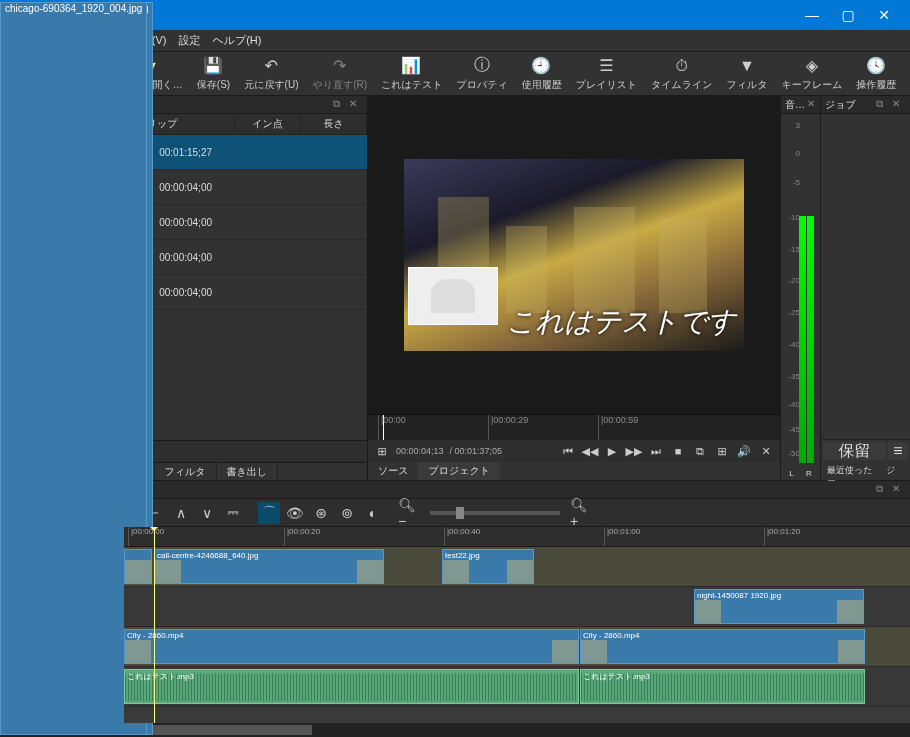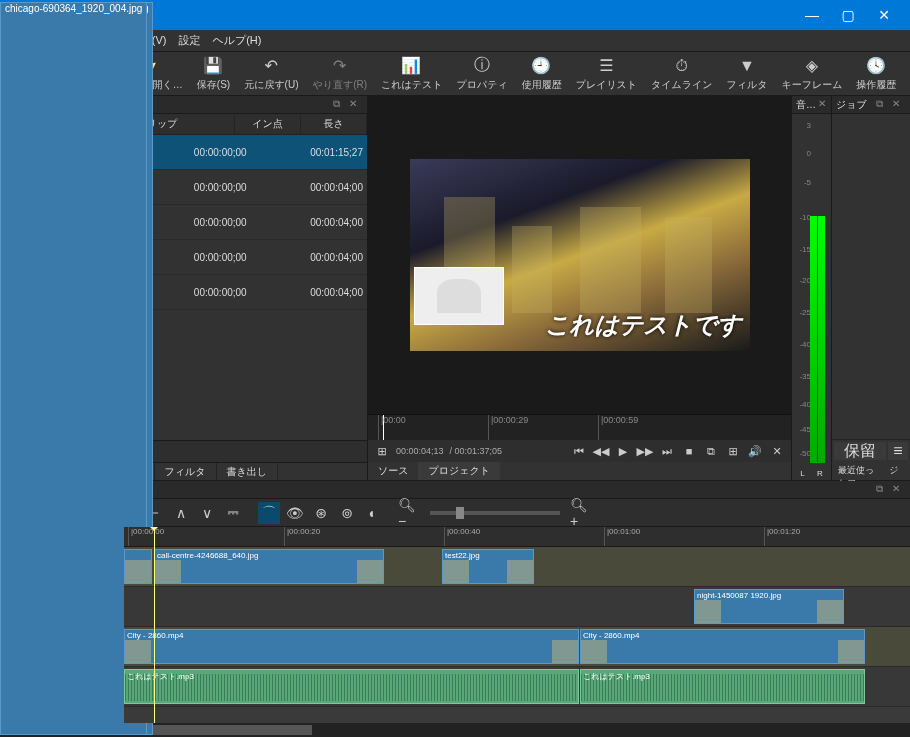--- a/index.html
+++ b/index.html
@@ -30,21 +30,21 @@
 .panel-header .ptitle { flex: 1; }
 .panel-header .picon { width: 14px; height: 14px; font-size: 10px; color: #888; cursor: pointer; margin-left: 2px; }
 .pl-head { display: flex; background: #2e2e2e; border-bottom: 1px solid #222; font-size: 10px; }
 .pl-head > div { padding: 3px 4px; border-right: 1px solid #242424; }
 .pl-col-n { width: 16px; text-align: center; }
 .pl-col-thumb { width: 64px; text-align: center; }
 .pl-col-clip { flex: 1; text-align: center; }
 .pl-col-in { width: 66px; text-align: center; }
 .pl-col-len { width: 66px; text-align: center; }
 .pl-body { flex: 1; overflow: auto; }
-.pl-row { display: flex; align-items: center; height: 35px; border-bottom: 1px solid #2a2a2a; cursor: pointer; justify-content: space-between; }
+.pl-row { display: flex; align-items: center; height: 35px; border-bottom: 1px solid #2a2a2a; cursor: pointer; }
 .pl-row.sel { background: #0f5278; }
 .pl-row .n { width: 16px; text-align: center; font-size: 10px; }
 .pl-row .thumb { width: 64px; height: 32px; background: linear-gradient(180deg,#3a5a7a,#1a2a3a); margin: 0 2px; }
 .pl-row .thumb.sunset { background: linear-gradient(180deg,#d98a4a,#3a2a3a); }
 .pl-row .thumb.sky { background: linear-gradient(180deg,#7a8aaa,#2a3a5a); }
 .pl-row .thumb.white { background: linear-gradient(180deg,#eee,#ccc); }
 .pl-row .thumb.cat { background: linear-gradient(180deg,#caa,#865); }
 .pl-row .thumb.city { background: linear-gradient(180deg,#8a7a5a 40%,#3a3a3a); }
 .pl-row .clip { flex: 1; font-size: 10px; padding: 0 4px; white-space: nowrap; overflow: hidden; }
 .pl-row .in, .pl-row .len { width: 66px; font-size: 10px; text-align: right; padding-right: 4px; }
@@ -60,42 +60,42 @@
 .preview-panel { flex: 1; background: #323232; display: flex; flex-direction: column; }
 .preview { flex: 1; background: #1a1a1a; display: flex; align-items: center; justify-content: center; padding: 10px; }
 .preview-img { width: 340px; height: 192px; position: relative; background: linear-gradient(160deg,#3a3a5a 0%,#1a1a2a 30%,#c8aa44 50%,#8a6a3a 70%,#1a1a1a 100%); overflow: hidden; }
 .building { position: absolute; bottom: 20%; background: rgba(200,180,100,0.3); }
 .b1 { left: 10%; width: 15%; height: 60%; }
 .b2 { left: 30%; width: 12%; height: 45%; }
 .b3 { left: 50%; width: 18%; height: 55%; }
 .b4 { left: 75%; width: 14%; height: 50%; }
 .pip { position: absolute; left: 4px; bottom: 26px; width: 90px; height: 58px; background: #eee; border: 1px solid #fff; }
 .pip::after { content: ""; position: absolute; left: 25%; top: 20%; width: 50%; height: 60%; background: #ddd; border-radius: 40% 40% 0 0; }
-.overlay-text { position: absolute; right: 8px; bottom: 10px; font-size: 24px; font-weight: bold; font-style: italic; color: #fff; text-shadow: 0 0 4px #000; }
+.overlay-text { position: absolute; right: 8px; bottom: 10px; font-size: 28px; font-weight: normal; font-style: italic; color: #fff; text-shadow: 0 0 4px #000; }
 
 .scrubber { height: 26px; background: #222; position: relative; border-top: 1px solid #111; }
 .scrubber .tick { position: absolute; top: 0; height: 100%; border-left: 1px solid #555; font-size: 9px; color: #888; padding-left: 2px; }
 .scrubber .playhead { position: absolute; top: 0; bottom: 0; width: 1px; background: #fff; left: 15px; }
 .transport { height: 22px; background: #2e2e2e; display: flex; align-items: center; padding: 0 4px; gap: 2px; }
 .transport .time { font-size: 9px; color: #aaa; padding: 0 2px; }
 .transport .tc { width: 20px; height: 18px; display: flex; align-items: center; justify-content: center; font-size: 11px; color: #ccc; cursor: pointer; }
 .src-tabs { height: 18px; display: flex; text-align: center; }
 .src-tabs .stab { padding: 2px 10px; font-size: 10px; cursor: pointer; }
 .src-tabs .stab.act { background: #3a3a3a; }
 
 
 .meter-panel { width: 40px; background: #323232; border-left: 1px solid #1a1a1a; display: flex; flex-direction: column; }
 .meter-scale { flex: 1; position: relative; padding: 4px 2px; }
 .meter-scale .ms { position: absolute; right: 20px; font-size: 8px; color: #888; }
 .meter-bars { position: absolute; bottom: 4px; left: 18px; display: flex; gap: 1px; height: 70%; }
 .meter-bars .bar { width: 7px; background: linear-gradient(180deg,#0f0,#0a0); }
 .meter-lr { display: flex; justify-content: space-around; font-size: 8px; padding: 2px; }
 
 
-.jobs-panel { width: 79px; background: #323232; border-left: 1px solid #1a1a1a; display: flex; flex-direction: column; }
+.jobs-panel { width: 90px; background: #323232; border-left: 1px solid #1a1a1a; display: flex; flex-direction: column; }
 .jobs-body { flex: 1; }
 .jobs-bottom { display: flex; align-items: center; gap: 2px; padding: 2px; border-top: 1px solid #222; }
 .jobs-bottom .jbtn { flex: 1; height: 18px; font-size: 16px; background: #3a3a3a; display: flex; align-items: center; justify-content: center; cursor: pointer; }
 .jobs-tabs { height: 18px; display: flex; font-size: 9px; }
 .jobs-tabs .jtab { padding: 2px 6px; cursor: pointer; }
 
 
 .timeline-panel { height: 257px; background: #323232; border-top: 1px solid #1a1a1a; display: flex; flex-direction: column; overflow: hidden; }
 .tl-tools { height: 28px; background: #2e2e2e; display: flex; align-items: center; padding: 0 4px; gap: 4px; border-bottom: 1px solid #1a1a1a; }
 .tl-tools .ttbtn { width: 22px; height: 22px; display: flex; align-items: center; justify-content: center; font-size: 14px; color: #ccc; cursor: pointer; }
@@ -434,21 +434,21 @@
             <div class="clabel">call-centre-4246688_640.jpg</div>
             <div class="cthumb r"></div>
           </div>
         <div class="clip" style="left:318px;width:92px">
             <div class="cthumb"></div>
             <div class="clabel">test22.jpg</div>
             <div class="cthumb r"></div>
           </div>
       </div>
       <div class="track-row bgB">
-        <div class="clip" style="left:570px;width:150px">
+        <div class="clip" style="left:570px;width:170px">
             <div class="cthumb"></div>
             <div class="clabel">night-1450087 1920.jpg</div>
             <div class="cthumb r"></div>
           </div>
       </div>
       <div class="track-row bgA">
         <div class="clip" style="left:0;width:455px">
             <div class="cthumb"></div>
             <div class="clabel">City - 2860.mp4</div>
             <div class="cthumb r"></div>

